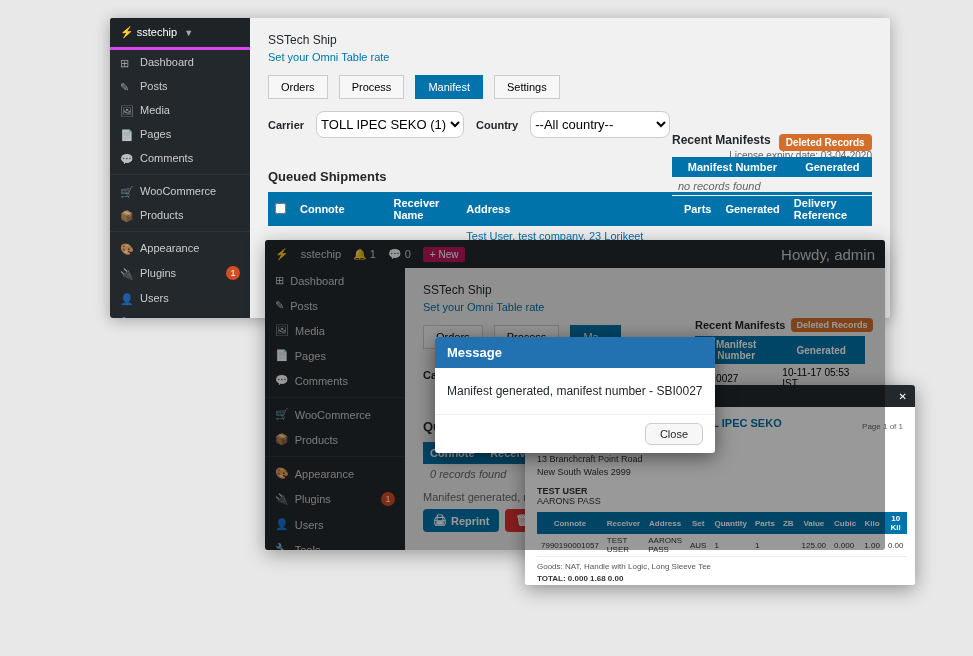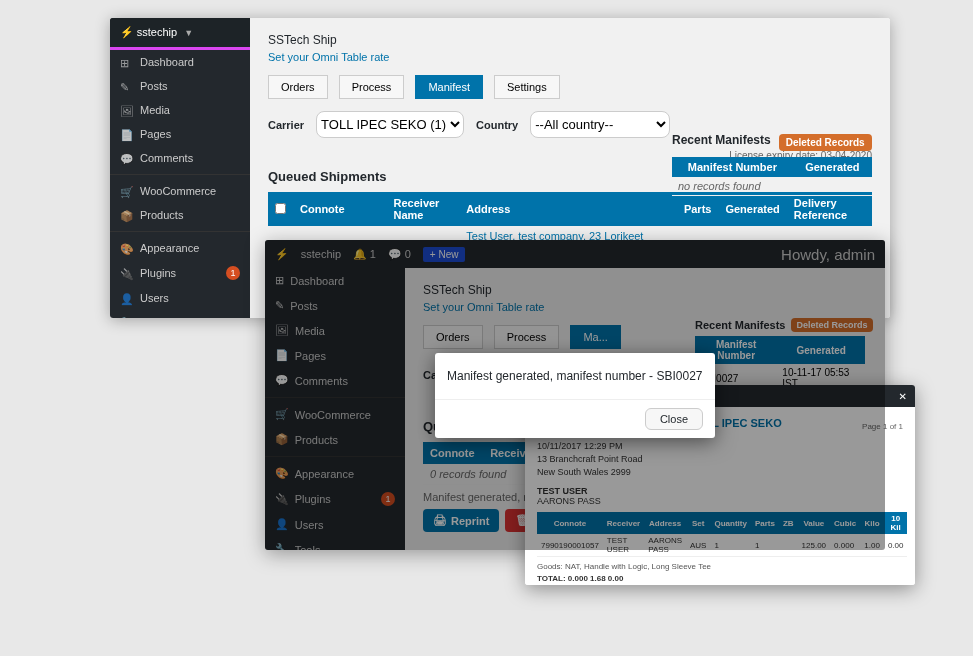--- a/index.html
+++ b/index.html
@@ -121,21 +121,21 @@
       background: #23282d;
       height: 28px;
       display: flex;
       align-items: center;
       padding: 0 10px;
       gap: 12px;
       font-size: 11px;
       color: #ccc;
     }
     .admin-bar .new-btn {
-      background: #1d4ed8;
+      background: #be185d;
       color: #fff;
       padding: 2px 7px;
       border-radius: 2px;
       font-size: 10px;
     }
     .admin-bar .howdy { margin-left: auto; font-size: 15px; color: #ccc; }
 
     
     .content-wrap {
       padding: 15px 18px;
@@ -718,20 +718,21 @@
               </tbody>
             </table>
             <p style="font-size:9px;color:#666;margin-top:3px;">Label 1 records listed...</p>
           </div>
         </div>
       </div>
     </div>
 
     <div class="modal-overlay">
       <div class="modal-box">
+        <div class="modal-header">Message</div>
         <div class="modal-body">Manifest generated, manifest number - SBI0027</div>
         <div class="modal-footer">
           <button class="btn-close-modal">Close</button>
         </div>
       </div>
     </div>
   </div>
 
   <div class="window-front">
     <div class="invoice-header-bar">

